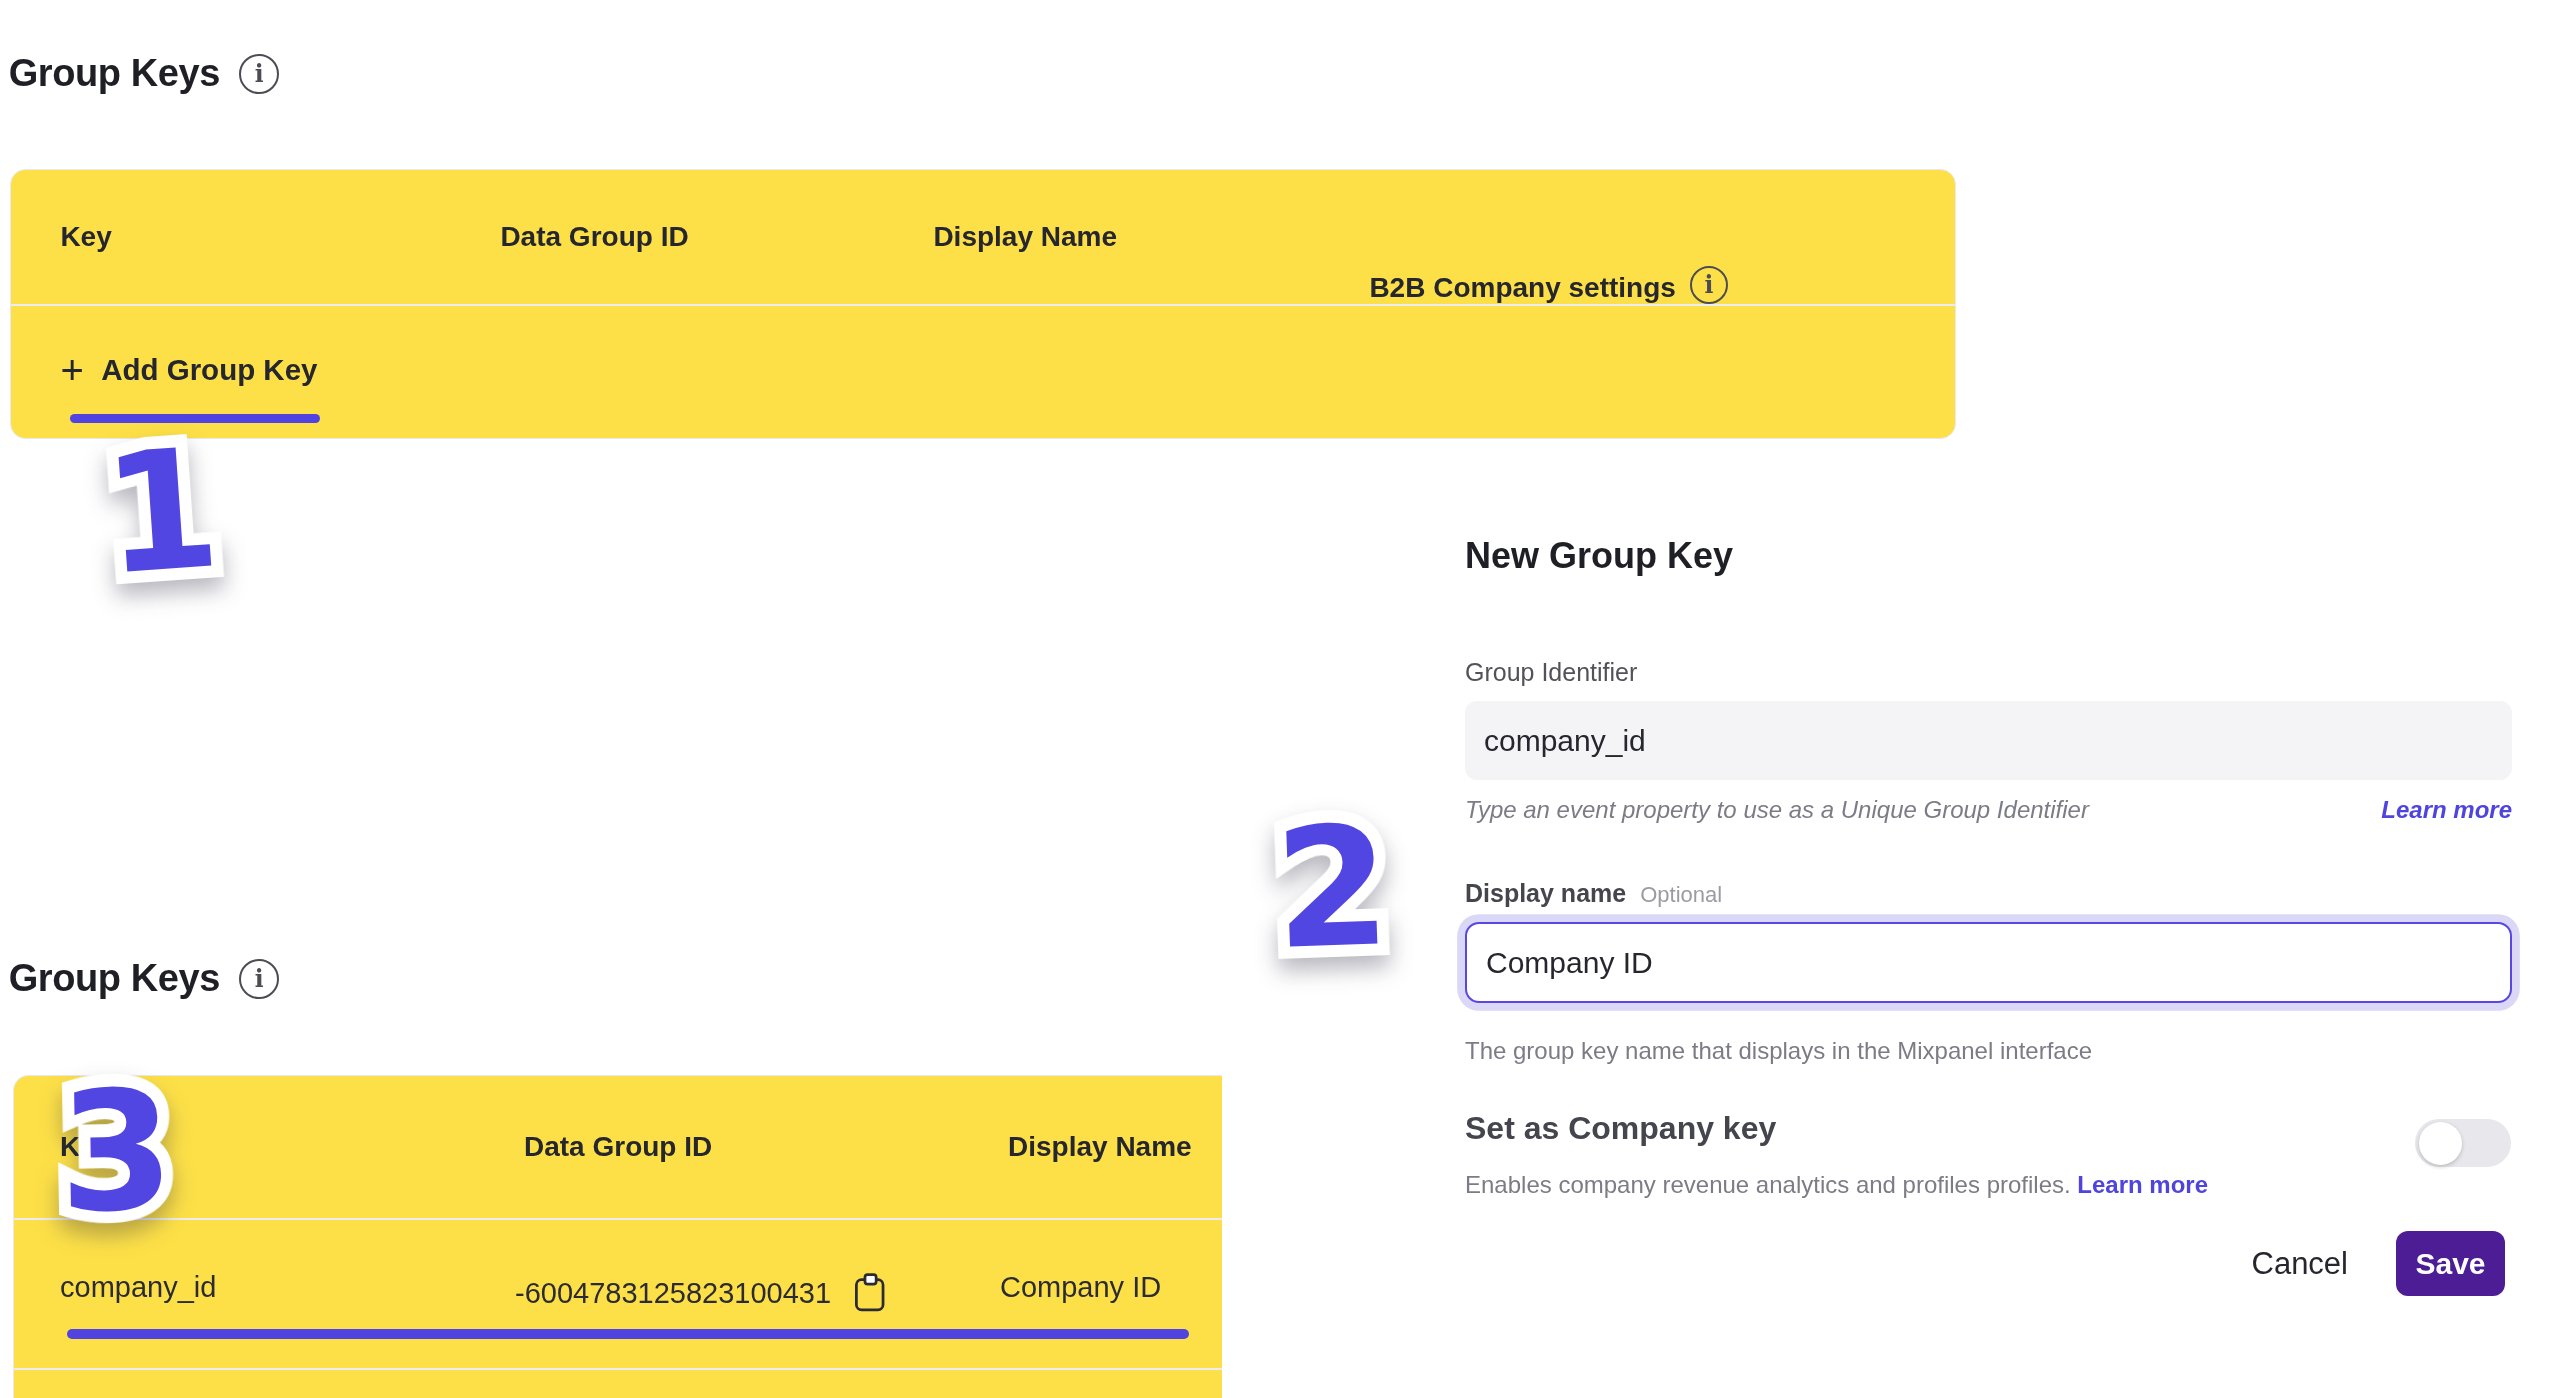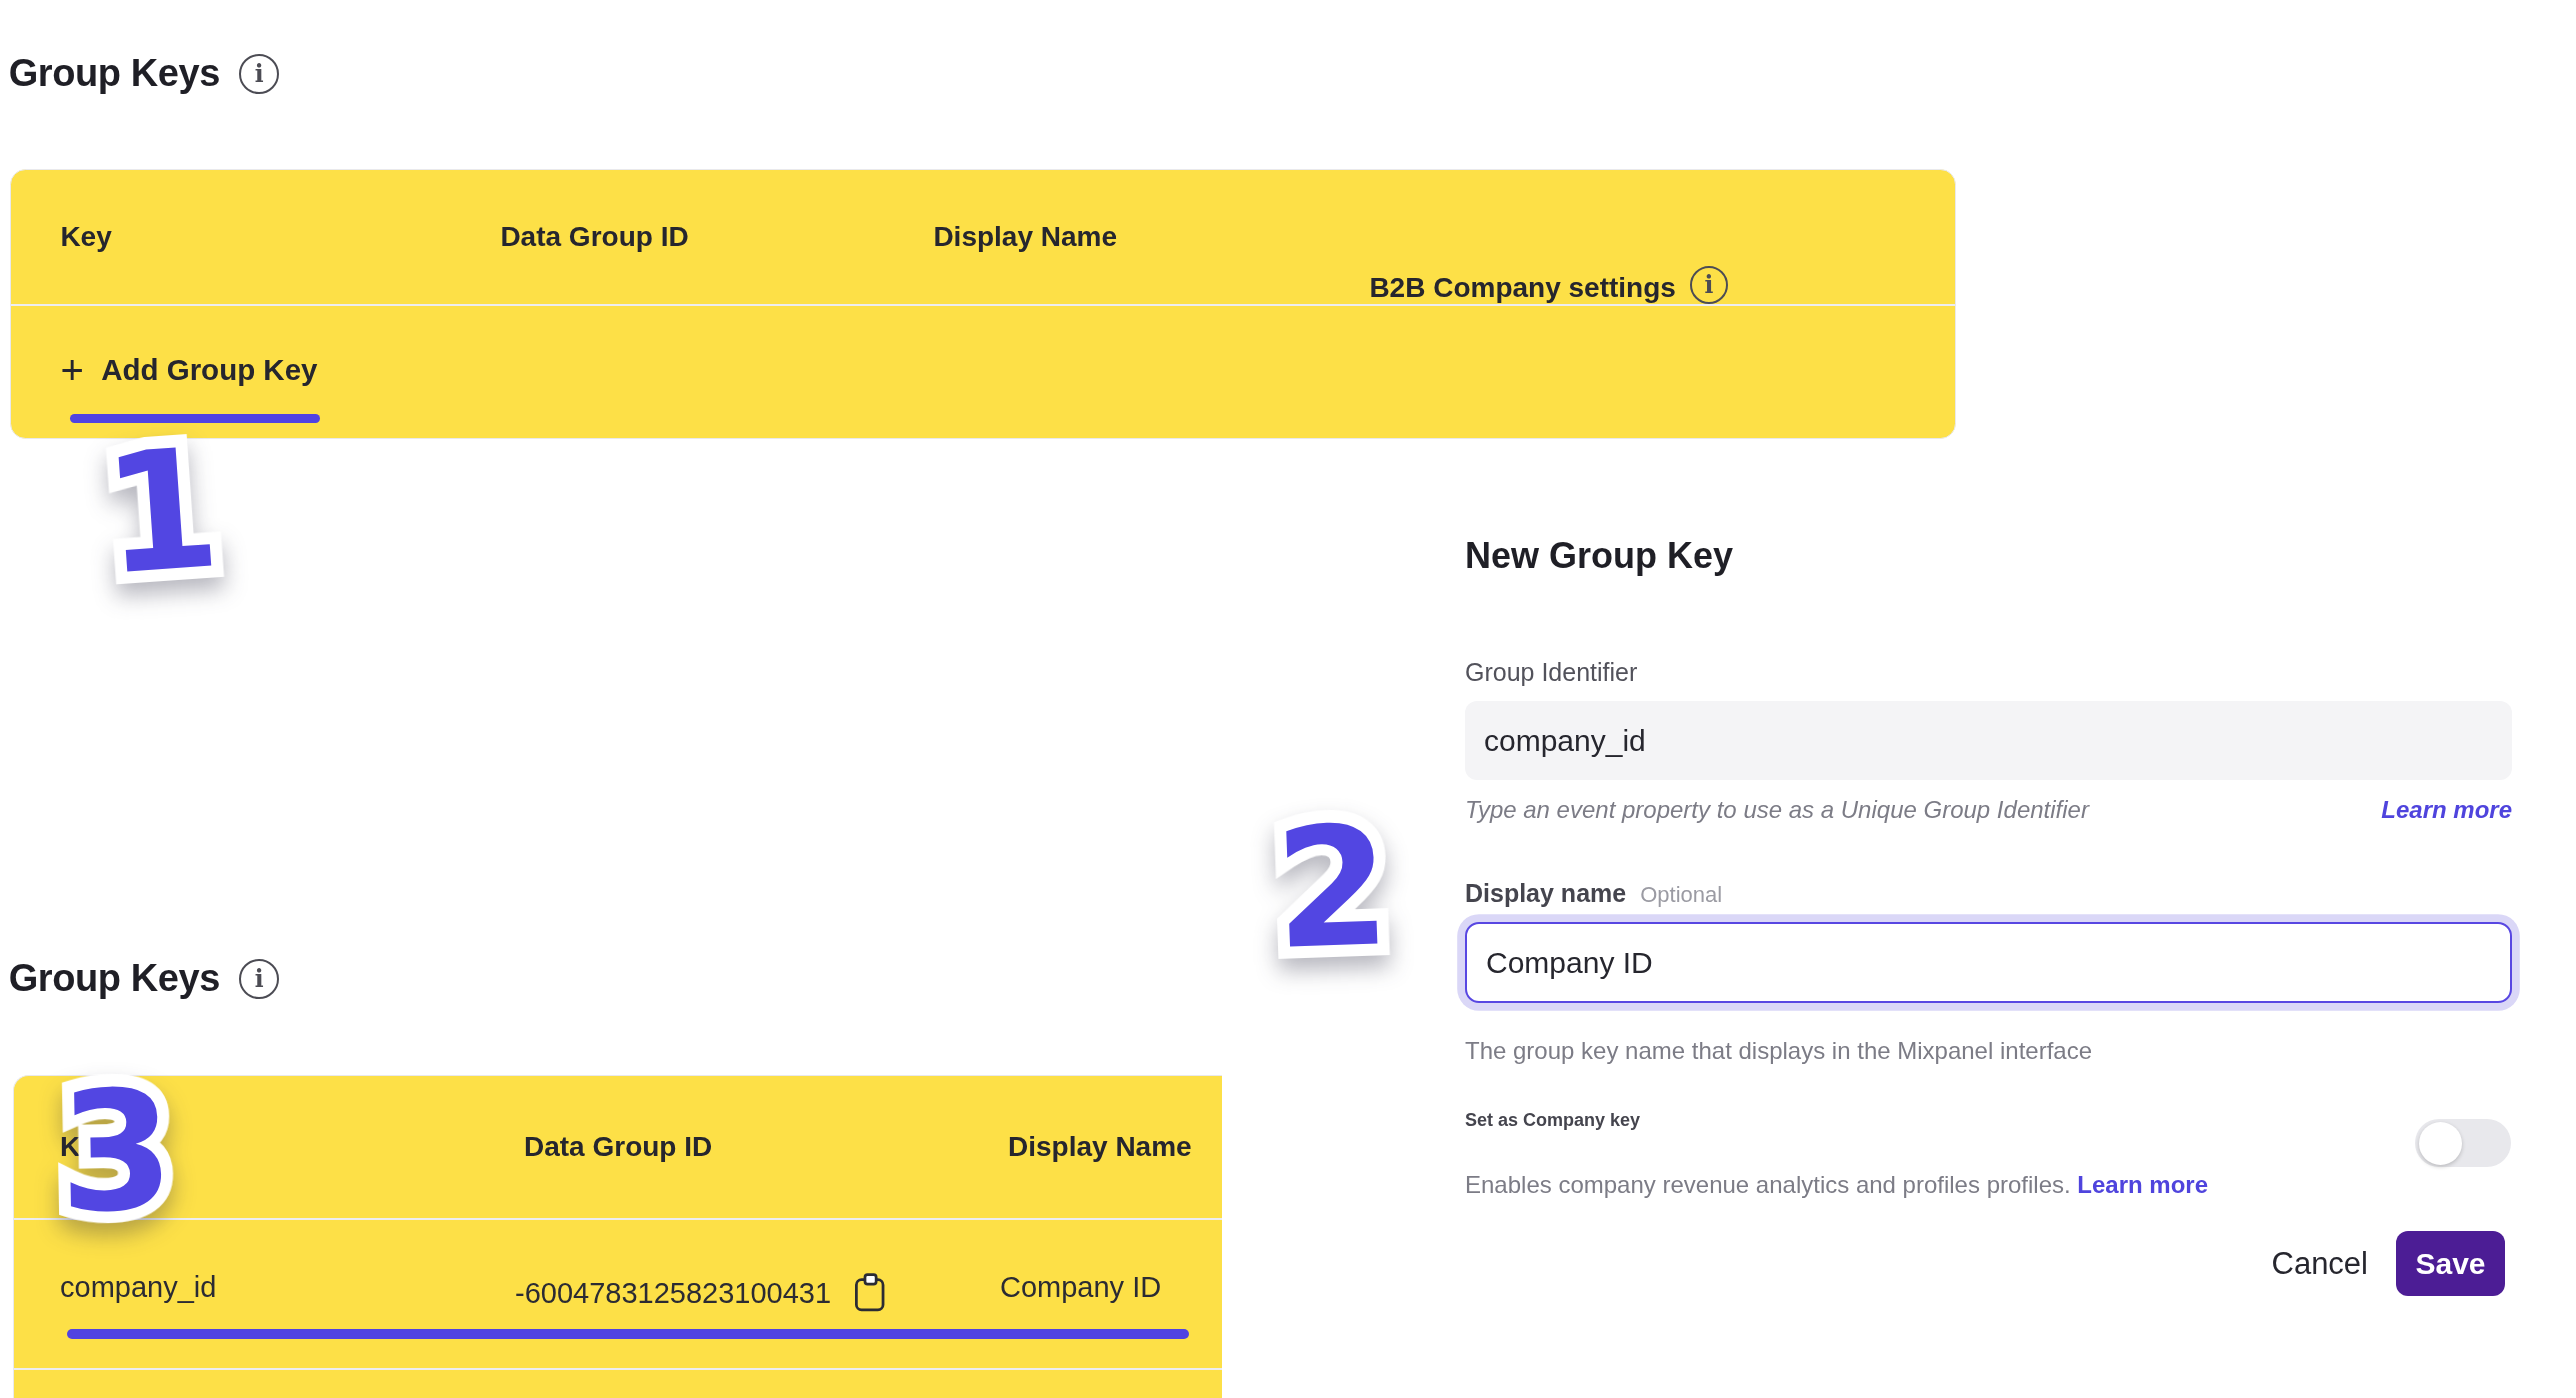--- a/index.html
+++ b/index.html
@@ -113,30 +113,30 @@
       <span class="learn-more">Learn more</span>
     </div>
 
     <div class="f-label strong" style="left:0; top:358px; display:flex; align-items:baseline;">
       <span>Display name</span>
       <span class="opt">Optional</span>
     </div>
     <input class="f-input focused" style="top: 401px;" type="text" value="Company ID">
     <span class="helper" style="left:0; top:516px;">The group key name that displays in the Mixpanel interface</span>
 
-    <span class="f-label strong" style="left:0; top:589px; font-size:18px;">Set as Company key</span>
+    <span class="f-label strong" style="left:0; top:589px; font-size:32px;">Set as Company key</span>
     <div class="toggle" style="right:0.9px; top:598px;">
       <div class="knob"></div>
     </div>
     <span class="helper" style="left:0; top:650px;">
       <span>Enables company revenue analytics and profiles profiles.</span>
       <span class="learn-more">Learn more</span>
     </span>
 
-    <span class="cancel-btn" style="right:144px; top:725px;">Cancel</span>
+    <span class="cancel-btn" style="right:164px; top:725px;">Cancel</span>
     <button class="save-btn" style="right:7px; top:710px;">Save</button>
   </div>
 
   <div class="badge b2">
     <span class="stroke">2</span>
     <span class="fill">2</span>
   </div>
 
   <div class="sec-title" style="left:8.7px; top:957px;">
     <h1>Group Keys</h1>

